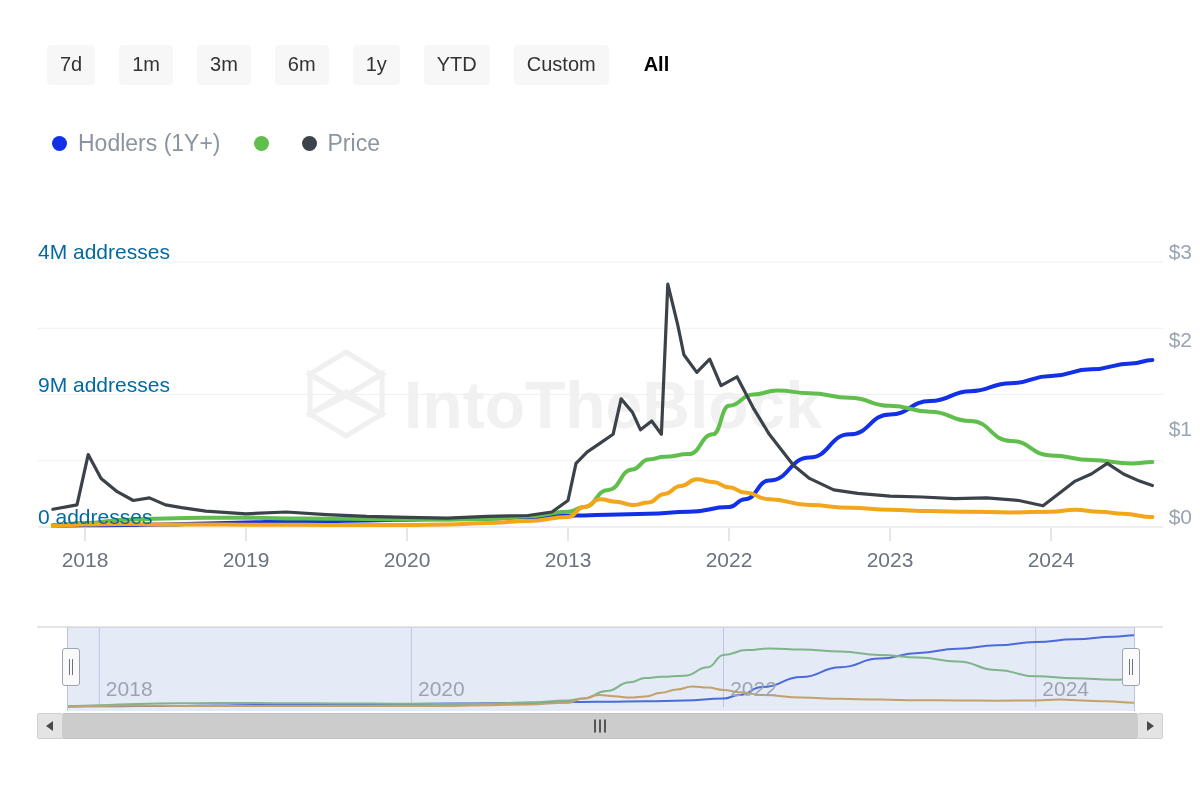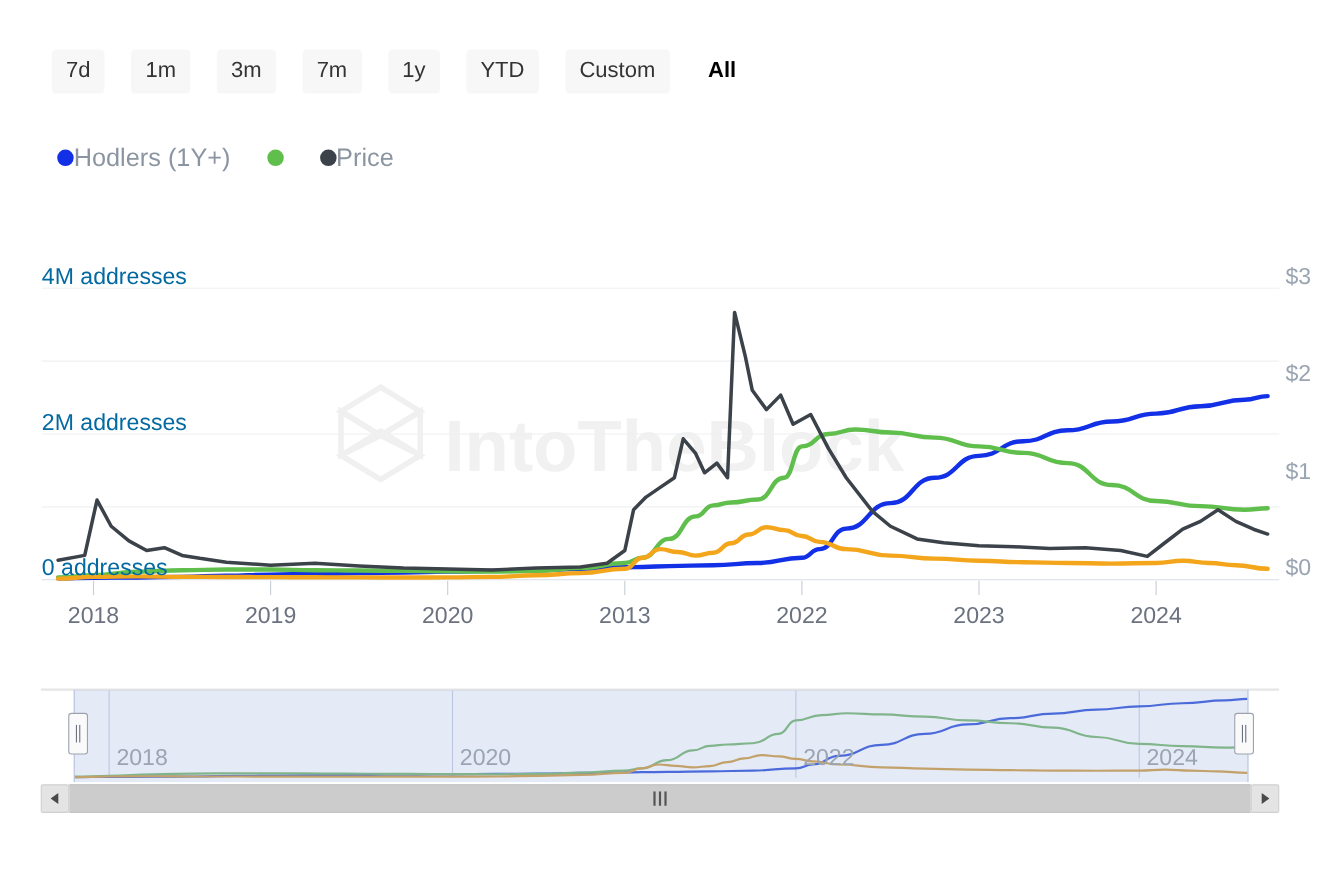--- a/index.html
+++ b/index.html
@@ -49,20 +49,21 @@
     position: absolute;
     left: 52px;
     top: 132px;
     display: flex;
     align-items: center;
     gap: 33px;
   }
   .legend-item {
     display: flex;
     align-items: center;
+    gap: 11px;
     cursor: pointer;
   }
   .legend-dot {
     width: 15px;
     height: 15px;
     border-radius: 50%;
     flex: 0 0 auto;
   }
   .legend-label {
     font-size: 23px;
@@ -197,21 +198,21 @@
     background: #555555;
   }
 </style>
 </head>
 <body>
 
 <div id="range-selector">
     <button class="range-btn">7d</button>
     <button class="range-btn">1m</button>
     <button class="range-btn">3m</button>
-    <button class="range-btn">7m</button>
+    <button class="range-btn">6m</button>
     <button class="range-btn">1y</button>
     <button class="range-btn">YTD</button>
     <button class="range-btn">Custom</button>
     <button class="range-btn selected">All</button>
   </div>
 
 <div id="legend">
     <div class="legend-item">
       <div class="legend-dot" style="background: rgb(18, 48, 230);"></div>
       <div class="legend-label">Hodlers (1Y+)</div>
@@ -259,21 +260,21 @@
     <g id="series-layer">
         <path d="M52.8,525.7 C68.9,525.7 68.9,525.3 85.0,525.3 C105.1,525.3 105.1,525.0 125.3,525.0 C145.4,525.0 145.4,524.4 165.5,524.4 C185.6,524.4 185.6,523.4 205.8,523.4 C225.9,523.4 225.9,522.4 246.0,522.4 C266.1,522.4 266.1,521.7 286.3,521.7 C306.4,521.7 306.4,521.0 326.5,521.0 C346.6,521.0 346.6,520.4 366.8,520.4 C386.9,520.4 386.9,519.7 407.0,519.7 C427.1,519.7 427.1,519.0 447.3,519.0 C467.4,519.0 467.4,518.4 487.5,518.4 C507.6,518.4 507.6,517.1 527.8,517.1 C547.9,517.1 547.9,515.7 568.0,515.7 C576.0,515.7 576.0,515.4 584.1,515.4 C596.2,515.4 596.2,514.7 608.3,514.7 C628.4,514.7 628.4,513.8 648.5,513.8 C668.6,513.8 668.6,511.8 688.8,511.8 C708.9,511.8 708.9,507.1 729.0,507.1 C737.0,507.1 737.0,499.2 745.1,499.2 C757.2,499.2 757.2,480.6 769.3,480.6 C789.4,480.6 789.4,457.4 809.5,457.4 C829.6,457.4 829.6,434.3 849.8,434.3 C869.9,434.3 869.9,414.4 890.0,414.4 C910.1,414.4 910.1,401.1 930.3,401.1 C950.4,401.1 950.4,391.2 970.5,391.2 C990.6,391.2 990.6,383.2 1010.8,383.2 C1030.9,383.2 1030.9,376.0 1051.0,376.0 C1071.1,376.0 1071.1,369.3 1091.3,369.3 C1111.4,369.3 1111.4,363.4 1131.5,363.4 C1142.0,363.4 1142.0,360.1 1152.4,360.1" fill="none" stroke="#1230e6" stroke-width="4" stroke-linejoin="round" stroke-linecap="round"></path>
         <path d="M52.8,525.0 C68.9,525.0 68.9,523.0 85.0,523.0 C105.1,523.0 105.1,519.7 125.3,519.7 C145.4,519.7 145.4,518.4 165.5,518.4 C185.6,518.4 185.6,517.7 205.8,517.7 C225.9,517.7 225.9,517.7 246.0,517.7 C266.1,517.7 266.1,518.4 286.3,518.4 C306.4,518.4 306.4,518.7 326.5,518.7 C346.6,518.7 346.6,519.0 366.8,519.0 C386.9,519.0 386.9,519.4 407.0,519.4 C427.1,519.4 427.1,519.7 447.3,519.7 C467.4,519.7 467.4,519.0 487.5,519.0 C507.6,519.0 507.6,516.4 527.8,516.4 C547.9,516.4 547.9,511.8 568.0,511.8 C576.0,511.8 576.0,507.1 584.1,507.1 C596.2,507.1 596.2,489.9 608.3,489.9 C620.3,489.9 620.3,469.4 632.4,469.4 C640.5,469.4 640.5,459.4 648.5,459.4 C656.5,459.4 656.5,456.8 664.6,456.8 C676.7,456.8 676.7,454.1 688.8,454.1 C700.8,454.1 700.8,434.3 712.9,434.3 C721.0,434.3 721.0,405.8 729.0,405.8 C741.1,405.8 741.1,394.5 753.2,394.5 C765.2,394.5 765.2,390.5 777.3,390.5 C793.4,390.5 793.4,393.2 809.5,393.2 C829.6,393.2 829.6,397.8 849.8,397.8 C869.9,397.8 869.9,405.8 890.0,405.8 C910.1,405.8 910.1,411.7 930.3,411.7 C950.4,411.7 950.4,421.0 970.5,421.0 C990.6,421.0 990.6,440.9 1010.8,440.9 C1030.9,440.9 1030.9,455.4 1051.0,455.4 C1071.1,455.4 1071.1,460.1 1091.3,460.1 C1111.4,460.1 1111.4,463.4 1131.5,463.4 C1142.0,463.4 1142.0,462.1 1152.4,462.1" fill="none" stroke="#5fbe4c" stroke-width="4" stroke-linejoin="round" stroke-linecap="round"></path>
         <path d="M52.8,526.0 C68.9,526.0 68.9,524.4 85.0,524.4 C105.1,524.4 105.1,524.0 125.3,524.0 C145.4,524.0 145.4,524.4 165.5,524.4 C185.6,524.4 185.6,524.5 205.8,524.5 C225.9,524.5 225.9,524.7 246.0,524.7 C266.1,524.7 266.1,524.8 286.3,524.8 C306.4,524.8 306.4,524.9 326.5,524.9 C346.6,524.9 346.6,525.0 366.8,525.0 C386.9,525.0 386.9,524.9 407.0,524.9 C427.1,524.9 427.1,524.4 447.3,524.4 C467.4,524.4 467.4,523.0 487.5,523.0 C507.6,523.0 507.6,521.0 527.8,521.0 C547.9,521.0 547.9,517.1 568.0,517.1 C576.0,517.1 576.0,507.1 584.1,507.1 C592.1,507.1 592.1,499.2 600.2,499.2 C608.3,499.2 608.3,501.8 616.3,501.8 C624.4,501.8 624.4,505.1 632.4,505.1 C640.5,505.1 640.5,502.5 648.5,502.5 C656.5,502.5 656.5,493.9 664.6,493.9 C672.6,493.9 672.6,485.9 680.7,485.9 C688.8,485.9 688.8,479.3 696.8,479.3 C704.9,479.3 704.9,481.9 712.9,481.9 C721.0,481.9 721.0,487.3 729.0,487.3 C737.0,487.3 737.0,492.6 745.1,492.6 C757.2,492.6 757.2,499.2 769.3,499.2 C789.4,499.2 789.4,505.1 809.5,505.1 C829.6,505.1 829.6,507.8 849.8,507.8 C869.9,507.8 869.9,509.8 890.0,509.8 C910.1,509.8 910.1,511.1 930.3,511.1 C950.4,511.1 950.4,511.8 970.5,511.8 C990.6,511.8 990.6,512.4 1010.8,512.4 C1030.9,512.4 1030.9,511.8 1051.0,511.8 C1063.1,511.8 1063.1,509.8 1075.2,509.8 C1087.2,509.8 1087.2,511.8 1099.3,511.8 C1111.4,511.8 1111.4,513.8 1123.5,513.8 C1137.9,513.8 1137.9,517.1 1152.4,517.1" fill="none" stroke="#f3a51c" stroke-width="4" stroke-linejoin="round" stroke-linecap="round"></path>
         <path d="M52.8,509.3 L77.0,504.9 L88.2,454.6 L101.1,478.4 L117.2,491.7 L133.3,500.5 L149.4,497.9 L165.5,504.9 L181.6,507.6 L205.8,511.1 L246.0,513.8 L286.3,512.0 L326.5,514.6 L366.8,516.4 L407.0,517.3 L447.3,518.2 L487.5,516.4 L527.8,515.5 L551.9,512.0 L568.0,500.5 L576.0,463.4 L587.3,451.9 L600.2,443.1 L613.1,434.3 L621.1,398.9 L632.4,412.2 L640.5,429.8 L651.7,421.0 L661.4,434.3 L667.8,284.1 L677.5,323.8 L683.9,354.8 L696.8,372.4 L709.7,359.2 L721.0,385.7 L737.0,376.8 L753.2,407.8 L769.3,434.3 L793.4,465.2 L809.5,478.4 L833.7,489.9 L857.8,493.4 L890.0,496.1 L922.2,497.0 L954.4,498.7 L986.6,497.9 L1018.8,500.5 L1043.0,505.8 L1059.0,493.4 L1075.2,481.1 L1091.3,474.0 L1107.3,463.4 L1123.5,474.0 L1139.5,481.1 L1152.4,485.5" fill="none" stroke="#3b4249" stroke-width="3.2" stroke-linejoin="round" stroke-linecap="round"></path>
       </g>
   </svg>
 
   <div id="y-labels">
       <div class="axis-label" style="left: 38px; top: 505px;">0 addresses</div>
-      <div class="axis-label" style="left: 38px; top: 372.5px;">2M addresses</div>
+      <div class="axis-label" style="left: 38px; top: 372.5px;">9M addresses</div>
       <div class="axis-label" style="left: 38px; top: 240px;">4M addresses</div>
     </div>
   <div id="y2-labels">
       <div class="price-label" style="right: 8px; top: 505px;">$0</div>
       <div class="price-label" style="right: 8px; top: 416.667px;">$1</div>
       <div class="price-label" style="right: 8px; top: 328.333px;">$2</div>
       <div class="price-label" style="right: 8px; top: 240px;">$3</div>
     </div>
   <div id="x-labels">
       <div class="xtick-label" style="left: 85px; top: 548px;">2018</div>

